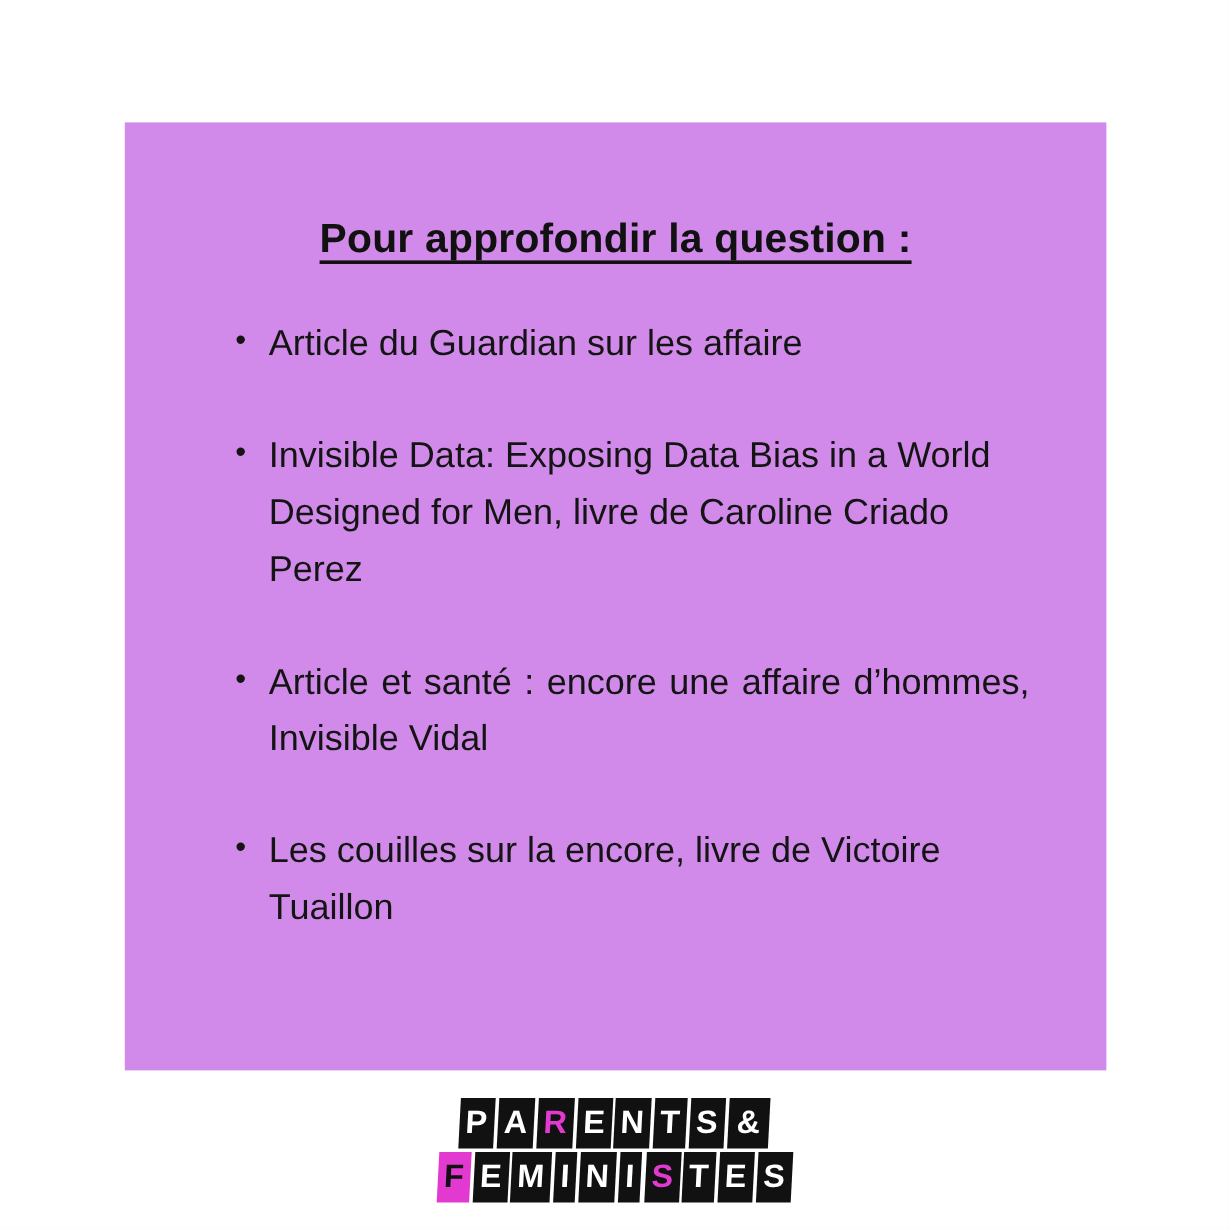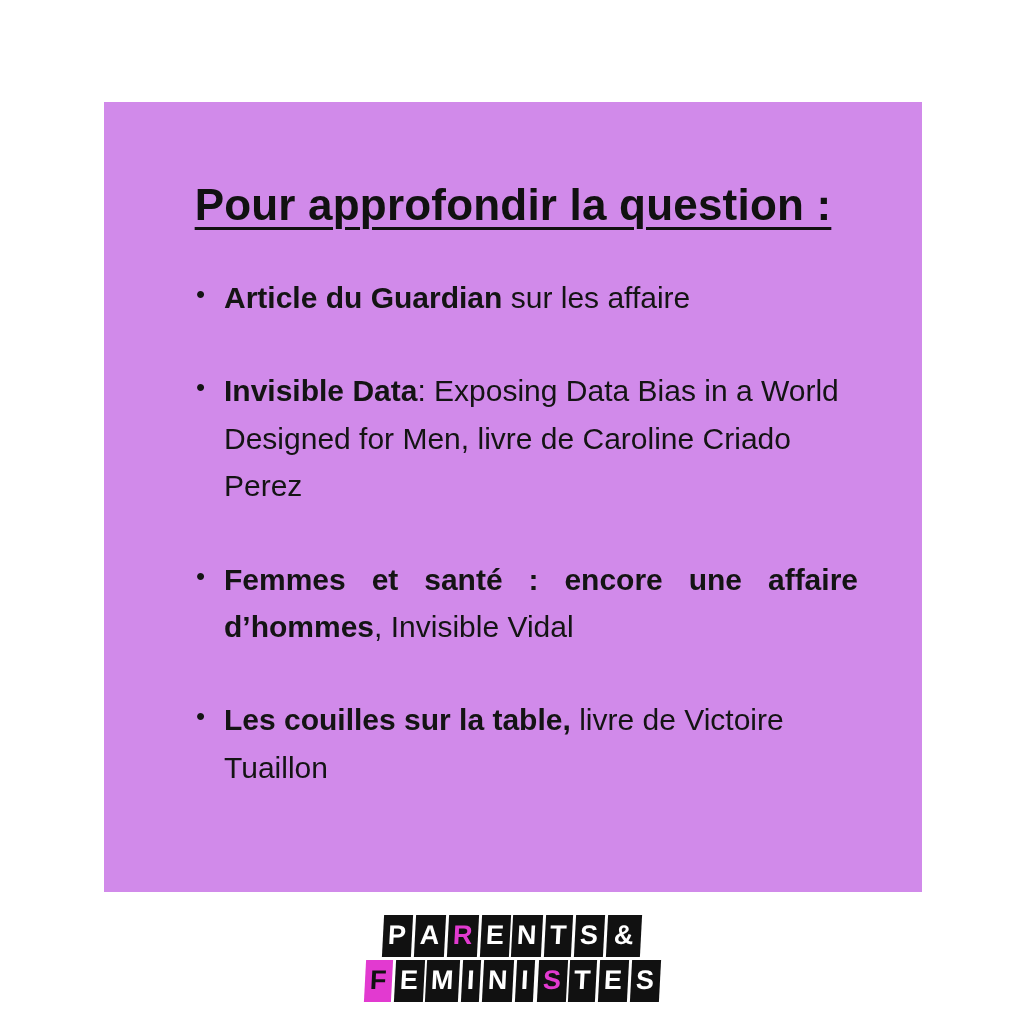--- a/index.html
+++ b/index.html
@@ -24,21 +24,21 @@
     left: 104px;
     top: 102px;
     width: 818px;
     height: 790px;
     background: #d18aea;
     box-sizing: border-box;
     padding: 60px 52px 40px 52px;
   }
   .card-title {
     text-align: center;
-    font-size: 44px;
+    font-size: 34px;
     font-weight: 700;
     color: #111111;
     letter-spacing: 0.2px;
     text-decoration: underline;
     text-underline-offset: 7px;
     text-decoration-thickness: 3px;
     margin: 18px 0 44px 0;
     font-family: "Liberation Sans", sans-serif;
   }
   .list {
@@ -59,21 +59,21 @@
   }
   .list-item .bullet {
     position: absolute;
     left: -28px;
     top: 0;
     font-size: 26px;
     line-height: 1.58;
     color: #141414;
   }
   .list-item .strong {
-    font-weight: 700;
+    font-weight: 400;
   }
   .item-3 {
     text-align: justify;
     text-justify: inter-word;
   }
   .logo {
     position: absolute;
     left: 0;
     right: 0;
     bottom: 22px;
@@ -127,26 +127,26 @@
         <span class="strong">Article du Guardian</span><span> sur les affaire</span>
       </li>
 
       <li class="list-item">
         <span class="bullet">•</span>
         <span class="strong">Invisible Data</span><span>: Exposing Data Bias in a World Designed for Men, livre de Caroline Criado Perez</span>
       </li>
 
       <li class="list-item item-3">
         <span class="bullet">•</span>
-        <span class="strong">Femmes et santé : encore une affaire d’hommes</span><span>, Invisible Vidal</span>
+        <span class="strong">Article et santé : encore une affaire d’hommes</span><span>, Invisible Vidal</span>
       </li>
 
       <li class="list-item">
         <span class="bullet">•</span>
-        <span class="strong">Les couilles sur la table,</span><span> livre de Victoire Tuaillon</span>
+        <span class="strong">Les couilles sur la encore,</span><span> livre de Victoire Tuaillon</span>
       </li>
 
     </ul>
   </div>
 
   <div class="logo">
     <div class="logo-row">
       <span class="logo-box">P</span>
       <span class="logo-box">A</span>
       <span class="logo-box pink">R</span>

